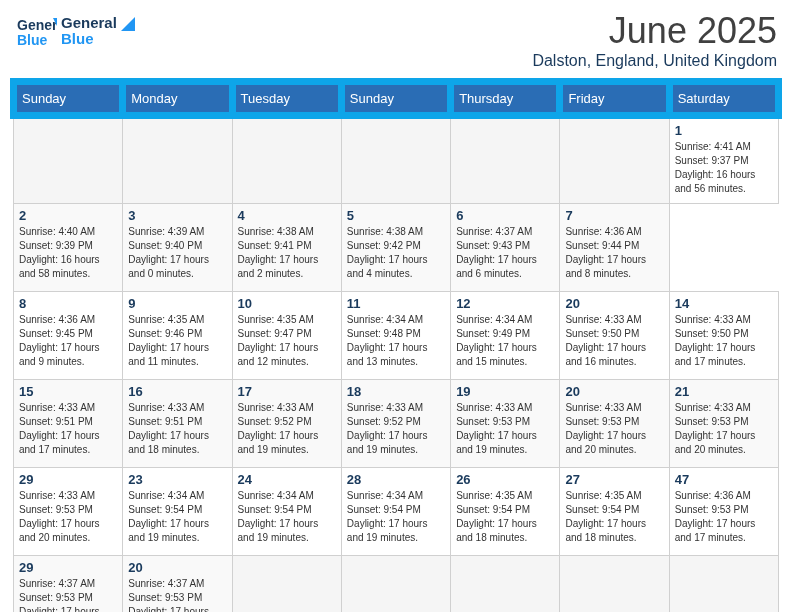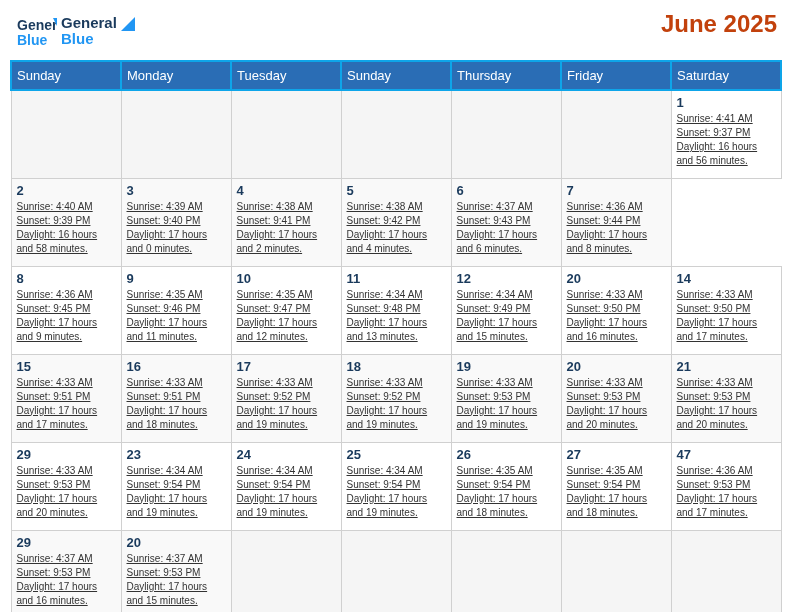--- a/index.html
+++ b/index.html
@@ -14,41 +14,41 @@
       display: flex;
       justify-content: space-between;
       align-items: flex-start;
       margin-bottom: 8px;
       padding: 0 5px;
     }
     .title-block {
       text-align: right;
     }
     .month-title {
-      font-size: 24px;
-      font-weight: bold;
-      color: #c2410c;
+      font-size: 36px;
+      font-weight: normal;
+      color: #404040;
     }
     .location-title {
       font-size: 16px;
       color: #1a3a5c;
     }
     .calendar {
       width: 100%;
       border-collapse: collapse;
       font-size: 11px;
     }
     .calendar th {
       background-color: #2a6db5;
       color: #fff;
       text-align: left;
       padding: 6px 5px;
       font-size: 13px;
       font-weight: normal;
-      border: 2px solid #0ea5e9;
+      border: 7px solid #0ea5e9;
     }
     .calendar td {
       border: 1px solid #d0d0d0;
       vertical-align: top;
       padding: 4px 5px;
       background: #fff;
       width: 14.28%;
       height: 88px;
     }
     .calendar td.empty {
@@ -61,21 +61,20 @@
       font-size: 13px;
       font-weight: bold;
       color: #1a3a5c;
       display: block;
       margin-bottom: 2px;
     }
     .day-info {
       font-size: 10px;
       color: #333;
       line-height: 1.4;
-      text-decoration: underline;
     }
     .logo-container {
       display: flex;
       align-items: center;
     }
   </style>
 </head>
 <body>
 
 <div class="header">
@@ -89,20 +88,21 @@
       <div style="font-size:15px;font-weight:bold;color:#1a3a5c;line-height:1.1;">General
         <svg width="14" height="14" viewBox="0 0 14 14" style="display:inline-block;vertical-align:middle;">
           <polygon points="0,14 14,14 14,0" fill="#2196F3"></polygon>
         </svg>
       </div>
       <div style="font-size:15px;font-weight:bold;color:#2196F3;line-height:1.1;">Blue</div>
     </div>
   </div>
   <div class="title-block">
     <div class="month-title">June 2025</div>
+    <div class="location-title">Dalston, England, United Kingdom</div>
   </div>
 </div>
 
 <table class="calendar">
   <thead>
     <tr>
     <th>Sunday</th>
         <th>Monday</th>
         <th>Tuesday</th>
         <th>Sunday</th>
@@ -144,21 +144,21 @@
         <td><span class="day-num">17</span><span class="day-info">Sunrise: 4:33 AM<br>Sunset: 9:52 PM<br>Daylight: 17 hours and 19 minutes.</span></td>
         <td><span class="day-num">18</span><span class="day-info">Sunrise: 4:33 AM<br>Sunset: 9:52 PM<br>Daylight: 17 hours and 19 minutes.</span></td>
         <td><span class="day-num">19</span><span class="day-info">Sunrise: 4:33 AM<br>Sunset: 9:53 PM<br>Daylight: 17 hours and 19 minutes.</span></td>
         <td><span class="day-num">20</span><span class="day-info">Sunrise: 4:33 AM<br>Sunset: 9:53 PM<br>Daylight: 17 hours and 20 minutes.</span></td>
         <td><span class="day-num">21</span><span class="day-info">Sunrise: 4:33 AM<br>Sunset: 9:53 PM<br>Daylight: 17 hours and 20 minutes.</span></td>
       </tr>
       <tr>
         <td><span class="day-num">29</span><span class="day-info">Sunrise: 4:33 AM<br>Sunset: 9:53 PM<br>Daylight: 17 hours and 20 minutes.</span></td>
         <td><span class="day-num">23</span><span class="day-info">Sunrise: 4:34 AM<br>Sunset: 9:54 PM<br>Daylight: 17 hours and 19 minutes.</span></td>
         <td><span class="day-num">24</span><span class="day-info">Sunrise: 4:34 AM<br>Sunset: 9:54 PM<br>Daylight: 17 hours and 19 minutes.</span></td>
-        <td><span class="day-num">25</span><span class="day-info">Sunrise: 4:34 AM<br>Sunset: 9:54 PM<br>Daylight: 17 hours and 19 minutes.</span></td>
+        <td><span class="day-num">28</span><span class="day-info">Sunrise: 4:34 AM<br>Sunset: 9:54 PM<br>Daylight: 17 hours and 19 minutes.</span></td>
         <td><span class="day-num">26</span><span class="day-info">Sunrise: 4:35 AM<br>Sunset: 9:54 PM<br>Daylight: 17 hours and 18 minutes.</span></td>
         <td><span class="day-num">27</span><span class="day-info">Sunrise: 4:35 AM<br>Sunset: 9:54 PM<br>Daylight: 17 hours and 18 minutes.</span></td>
         <td><span class="day-num">47</span><span class="day-info">Sunrise: 4:36 AM<br>Sunset: 9:53 PM<br>Daylight: 17 hours and 17 minutes.</span></td>
       </tr>
       <tr>
         <td><span class="day-num">29</span><span class="day-info">Sunrise: 4:37 AM<br>Sunset: 9:53 PM<br>Daylight: 17 hours and 16 minutes.</span></td>
         <td><span class="day-num">20</span><span class="day-info">Sunrise: 4:37 AM<br>Sunset: 9:53 PM<br>Daylight: 17 hours and 15 minutes.</span></td>
         <td class="empty"></td>
         <td class="empty"></td>
         <td class="empty"></td>

